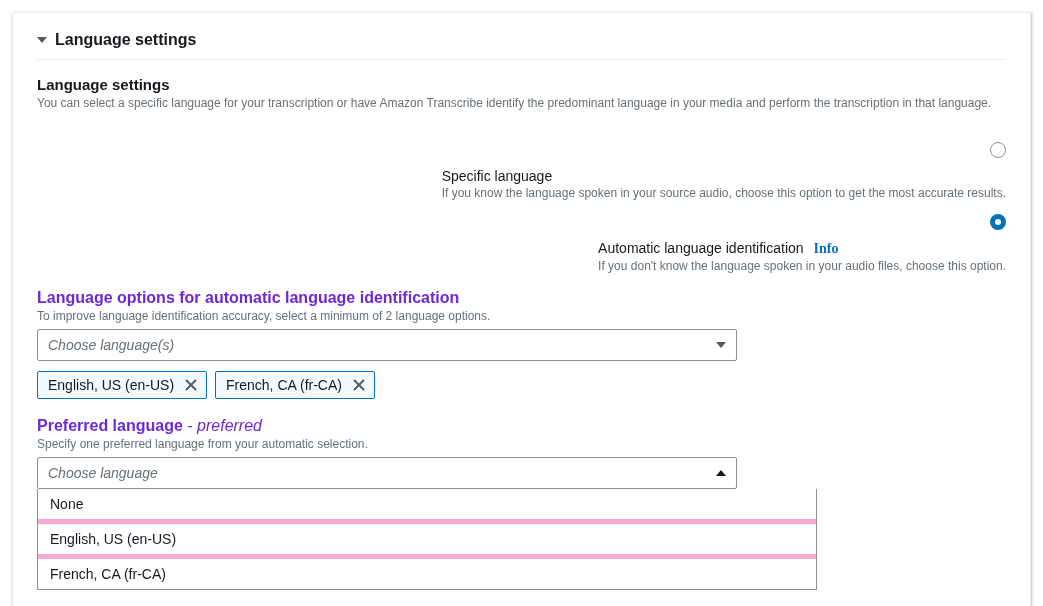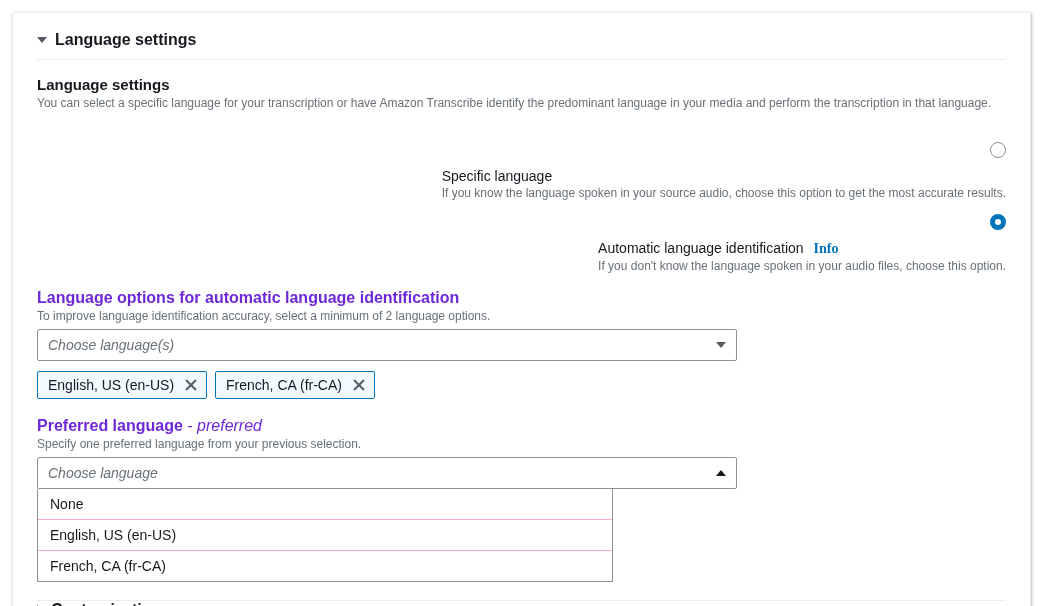--- a/index.html
+++ b/index.html
@@ -179,32 +179,32 @@
       color: #16191f;
     }
     .token-close {
       width: 14px;
       height: 14px;
       cursor: pointer;
       stroke: #545b64;
       stroke-width: 2;
     }
     .dropdown-open {
-      width: 576px;
+      width: 780px;
     }
     .dropdown-list {
       border: 1px solid #879196;
       border-top: none;
       background: #fff;
     }
     .dropdown-item {
       padding: 7px 12px;
       font-size: 14px;
       color: #16191f;
-      border-bottom: 1px solid #f9a8d4;
+      border-bottom: 5px solid #f9a8d4;
       cursor: pointer;
     }
     .dropdown-item:last-child {
       border-bottom: none;
     }
   </style>
 </head>
 <body>
 
 <div class="panel">
@@ -263,21 +263,21 @@
               <line x1="12" y1="2" x2="2" y2="12"></line>
             </svg>
         </div>
       </div>
     </div>
 
     <div class="field-block">
       <div class="field-label">
         <span>Preferred language </span><span class="optional">- preferred</span>
       </div>
-      <div class="field-hint">Specify one preferred language from your previous selection.</div>
+      <div class="field-hint">Specify one preferred language from your automatic selection.</div>
       <div class="dropdown-open">
         <div class="select-box">
           <span class="select-placeholder">Choose language</span>
           <span class="select-caret-up"></span>
         </div>
         <div class="dropdown-list">
           <div class="dropdown-item">None</div>
           <div class="dropdown-item">English, US (en-US)</div>
           <div class="dropdown-item">French, CA (fr-CA)</div>
         </div>

